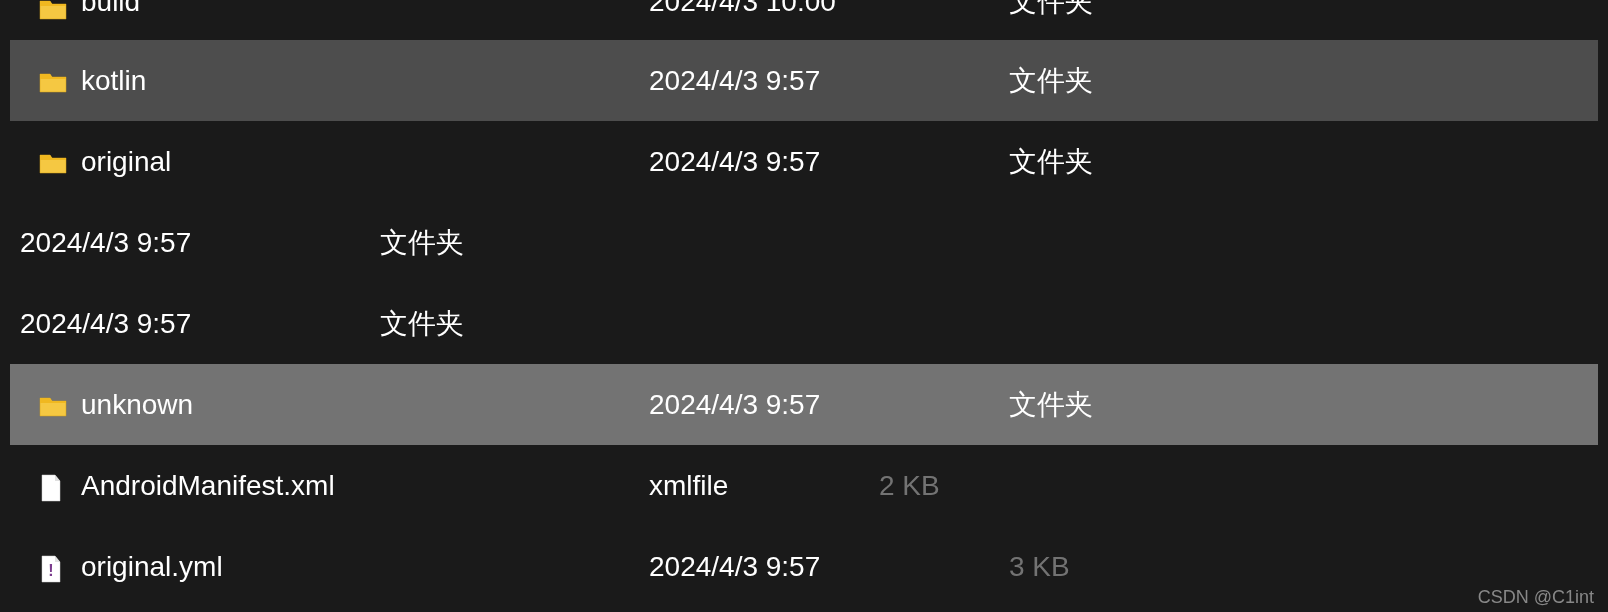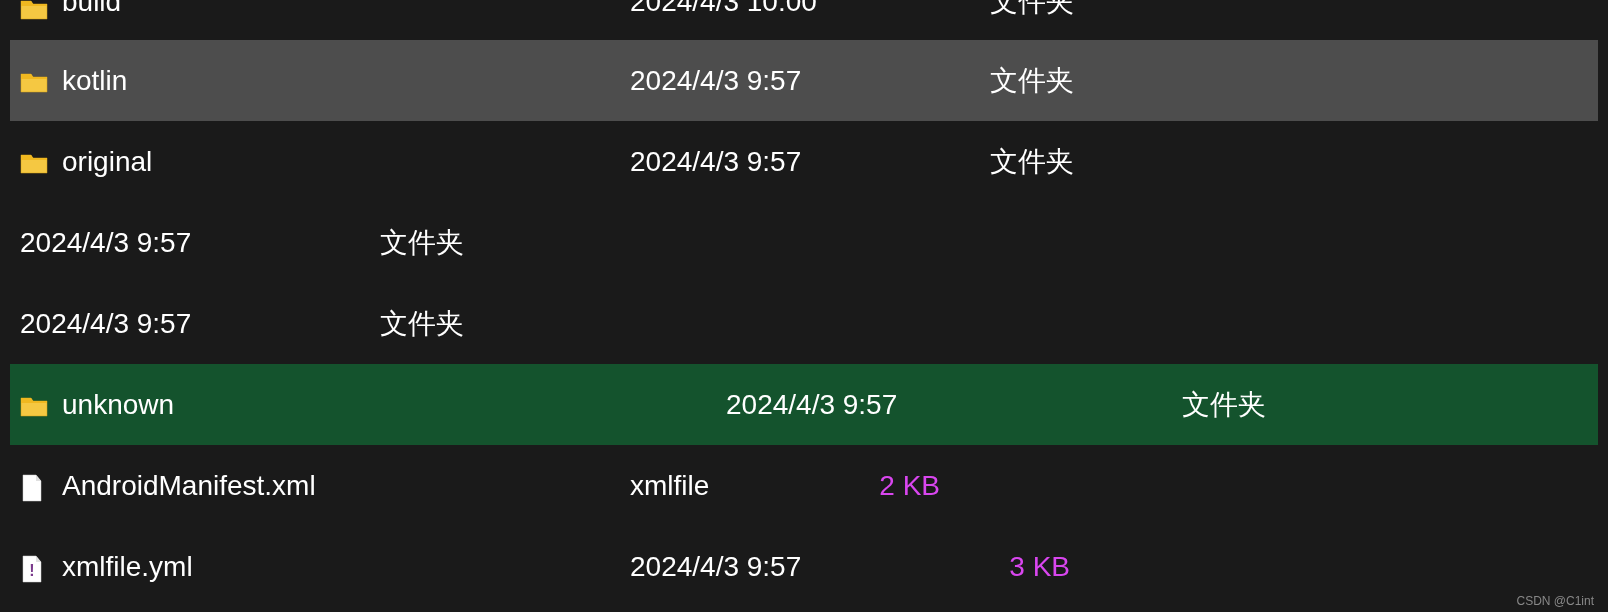--- a/index.html
+++ b/index.html
@@ -25,44 +25,43 @@
       align-items: center;
       height: 81px;
       padding: 0 10px;
       font-size: 28px;
       cursor: pointer;
     }
     .file-row.hovered-light {
       background: #4d4d4d;
     }
     .file-row.hovered-dark {
-      background: #14532d;
-      justify-content: space-between;
+      background: #737373;
     }
     .col-name {
       display: flex;
       align-items: center;
       width: 610px;
       flex-shrink: 0;
+      margin-left: 19px;
     }
     .col-date {
       width: 360px;
       flex-shrink: 0;
       color: #ffffff;
     }
     .col-type {
       width: 230px;
       flex-shrink: 0;
       color: #ffffff;
     }
     .col-size {
       width: 80px;
       flex-shrink: 0;
-      text-align: right;
-      color: #d946ef;
+      color: #737373;
     }
     .icon {
       width: 28px;
       height: 24px;
       margin-right: 14px;
       flex-shrink: 0;
       display: inline-block;
     }
     .folder-icon {
       position: relative;
@@ -79,21 +78,21 @@
       height: 28px;
     }
     .file-name {
       color: #ffffff;
       white-space: nowrap;
     }
     .watermark {
       position: absolute;
       bottom: 4px;
       right: 14px;
-      font-size: 12px;
+      font-size: 18px;
       color: #888888;
       font-family: sans-serif;
       margin-left: 26px;
     }
     .first-row {
       height: 40px;
       align-items: flex-start;
       padding-top: 0;
     }
     .first-row .col-name {
@@ -183,19 +182,19 @@
       <div class="col-type">xmlfile</div>
       <div class="col-size">2 KB</div>
     </div>
     <div class="file-row">
       <div class="col-name">
         <span class="icon file-icon"><svg viewBox="0 0 24 28">
             <path d="M3 1 L16 1 L21 7 L21 27 L3 27 Z" fill="#ffffff" stroke="#cccccc" stroke-width="0.5"></path>
             <path d="M16 1 L16 7 L21 7 Z" fill="#e0e0e0"></path>
             <text x="12" y="21" font-size="16" text-anchor="middle" fill="#7a3a8c" font-weight="bold">!</text>
           </svg></span>
-        <span class="file-name">xmlfile.yml</span>
+        <span class="file-name">original.yml</span>
       </div>
       <div class="col-date">2024/4/3 9:57</div>
       <div class="col-size">3 KB</div>
     </div>
   </div>
 <div class="watermark">CSDN @C1int</div>
 
 </body></html>

